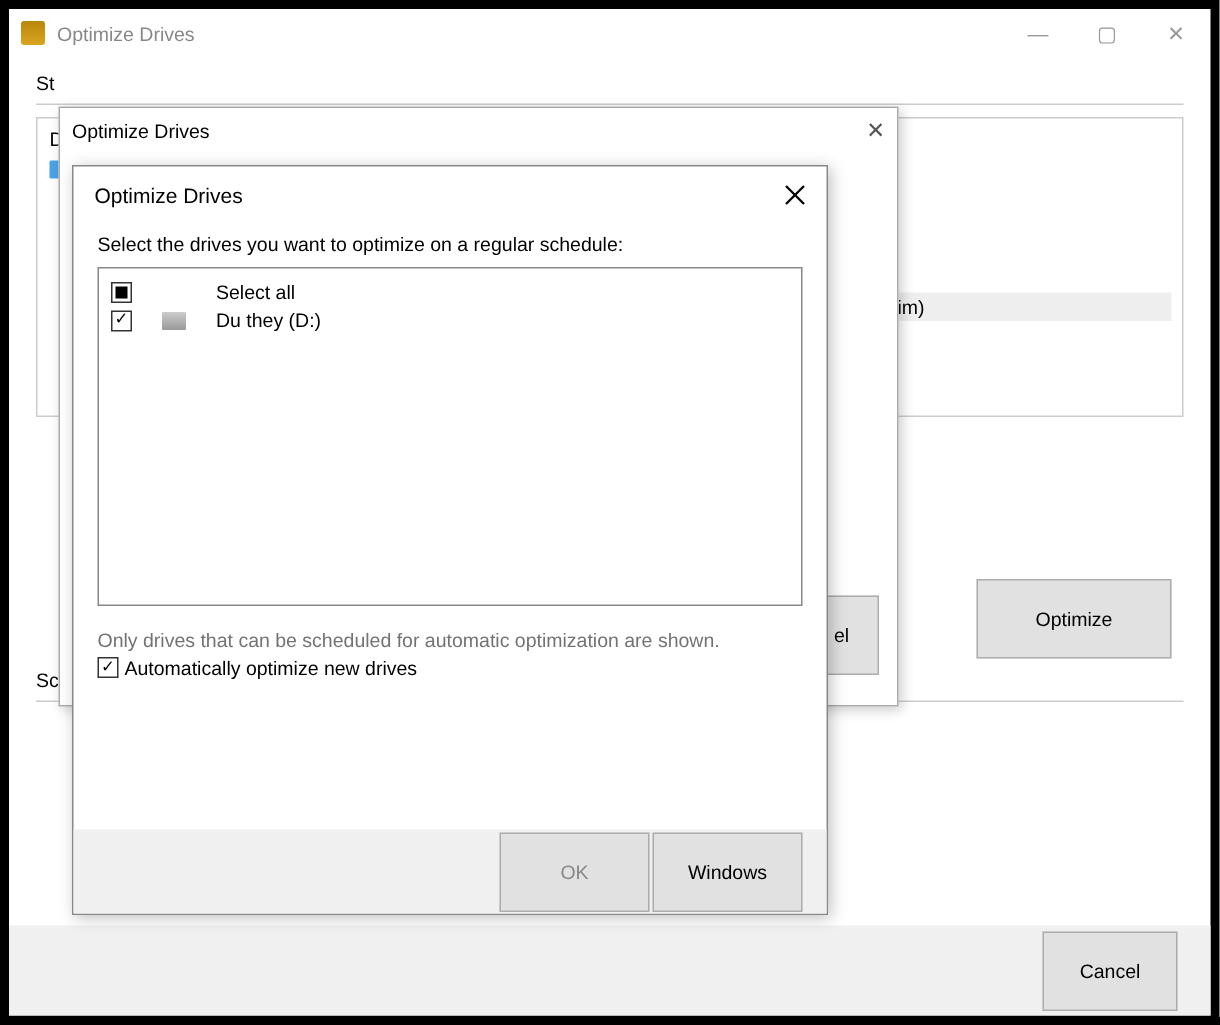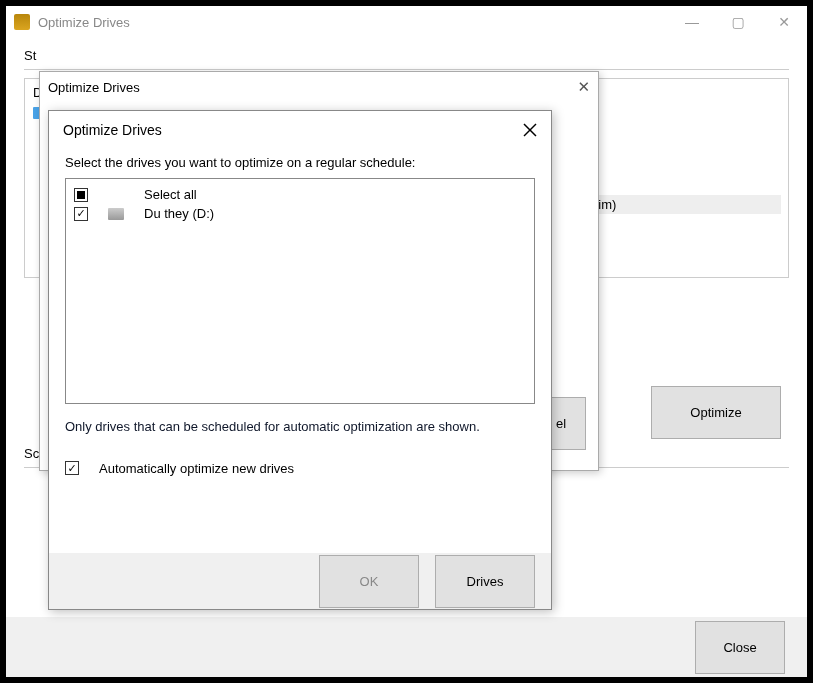--- a/index.html
+++ b/index.html
@@ -51,23 +51,23 @@
     .front-body { flex:1; padding: 6px 16px 25px; font-size: 13px; display:flex; flex-direction:column;}
     .instruction { margin-bottom: 8px; }
     .drives-listbox { border: 1px solid #888; flex:0 0 226px; padding: 6px 8px; overflow:auto; margin-bottom: 14px;}
     .drive-item { display: flex; align-items: center; gap: 20px; padding: 2px 0; font-size: 13px; }
     .checkbox { width: 14px; height: 14px; border: 1px solid #333; display: inline-flex; align-items: center; justify-content: center; background:#fff; cursor:pointer;}
     .checkbox.checked::after { content: "✓"; font-size: 11px; line-height: 1; color: #000; }
     .checkbox.indeterminate::after { content: ""; width: 8px; height: 8px; background: #000; display: block; }
     .drive-small-icon { width:16px; height:12px; display:inline-block; border-radius:1px;}
     .drive-small-icon.win { background:#4aa3e8; }
     .drive-small-icon.hdd { background: linear-gradient(#ccc,#999);}
-    .note { color: #0f172a; font-size: 13px; line-height:1.35; margin-bottom: 25px;}
-    .auto-opt { display: flex; align-items: center; gap: 20px; font-size: 13px; }
-    .front-footer { background: #f0f0f0; height: 56px; display: flex; align-items: center; justify-content: flex-end; gap: 16px; padding-right: 16px; }
+    .note { color: #737373; font-size: 13px; line-height:1.35; margin-bottom: 2px;}
+    .auto-opt { display: flex; align-items: center; gap: 4px; font-size: 13px; }
+    .front-footer { background: #f0f0f0; height: 56px; display: flex; align-items: center; justify-content: flex-end; gap: 2px; padding-right: 16px; }
   </style>
 </head>
 <body>
 
 <div class="outer-frame">
 
   <div class="parent-window">
     <div class="parent-titlebar">
       <span class="icon-img"></span>
       <span class="title-text">Optimize Drives</span>
@@ -98,21 +98,21 @@
       <button class="btn" style="min-width:130px">Optimize</button>
     </div>
 
     <div class="sched-section">
       <div class="section-label">Sc</div>
       <div class="hr-line"></div>
     </div>
 
 
     <div class="bottom-bar">
-      <button class="btn">Close</button>
+      <button class="btn">Cancel</button>
     </div>
   </div>
 
   <div class="mid-dialog">
     <div class="titlebar">
       <span>Optimize Drives</span>
       <span class="close-x">✕</span>
     </div>
     <div class="inner-analyze">
       <button class="btn" style="min-width:50px">el</button>
@@ -142,17 +142,17 @@
         </div>
       </div>
       <div class="note">Only drives that can be scheduled for automatic optimization are shown.</div>
       <div class="auto-opt">
         <span class="checkbox checked"></span>
         <span>Automatically optimize new drives</span>
       </div>
     </div>
     <div class="front-footer">
       <button class="btn disabled" style="min-width:100px">OK</button>
-      <button class="btn" style="min-width:100px">Drives</button>
+      <button class="btn" style="min-width:100px">Windows</button>
     </div>
   </div>
 
 </div>
 
 </body></html>

